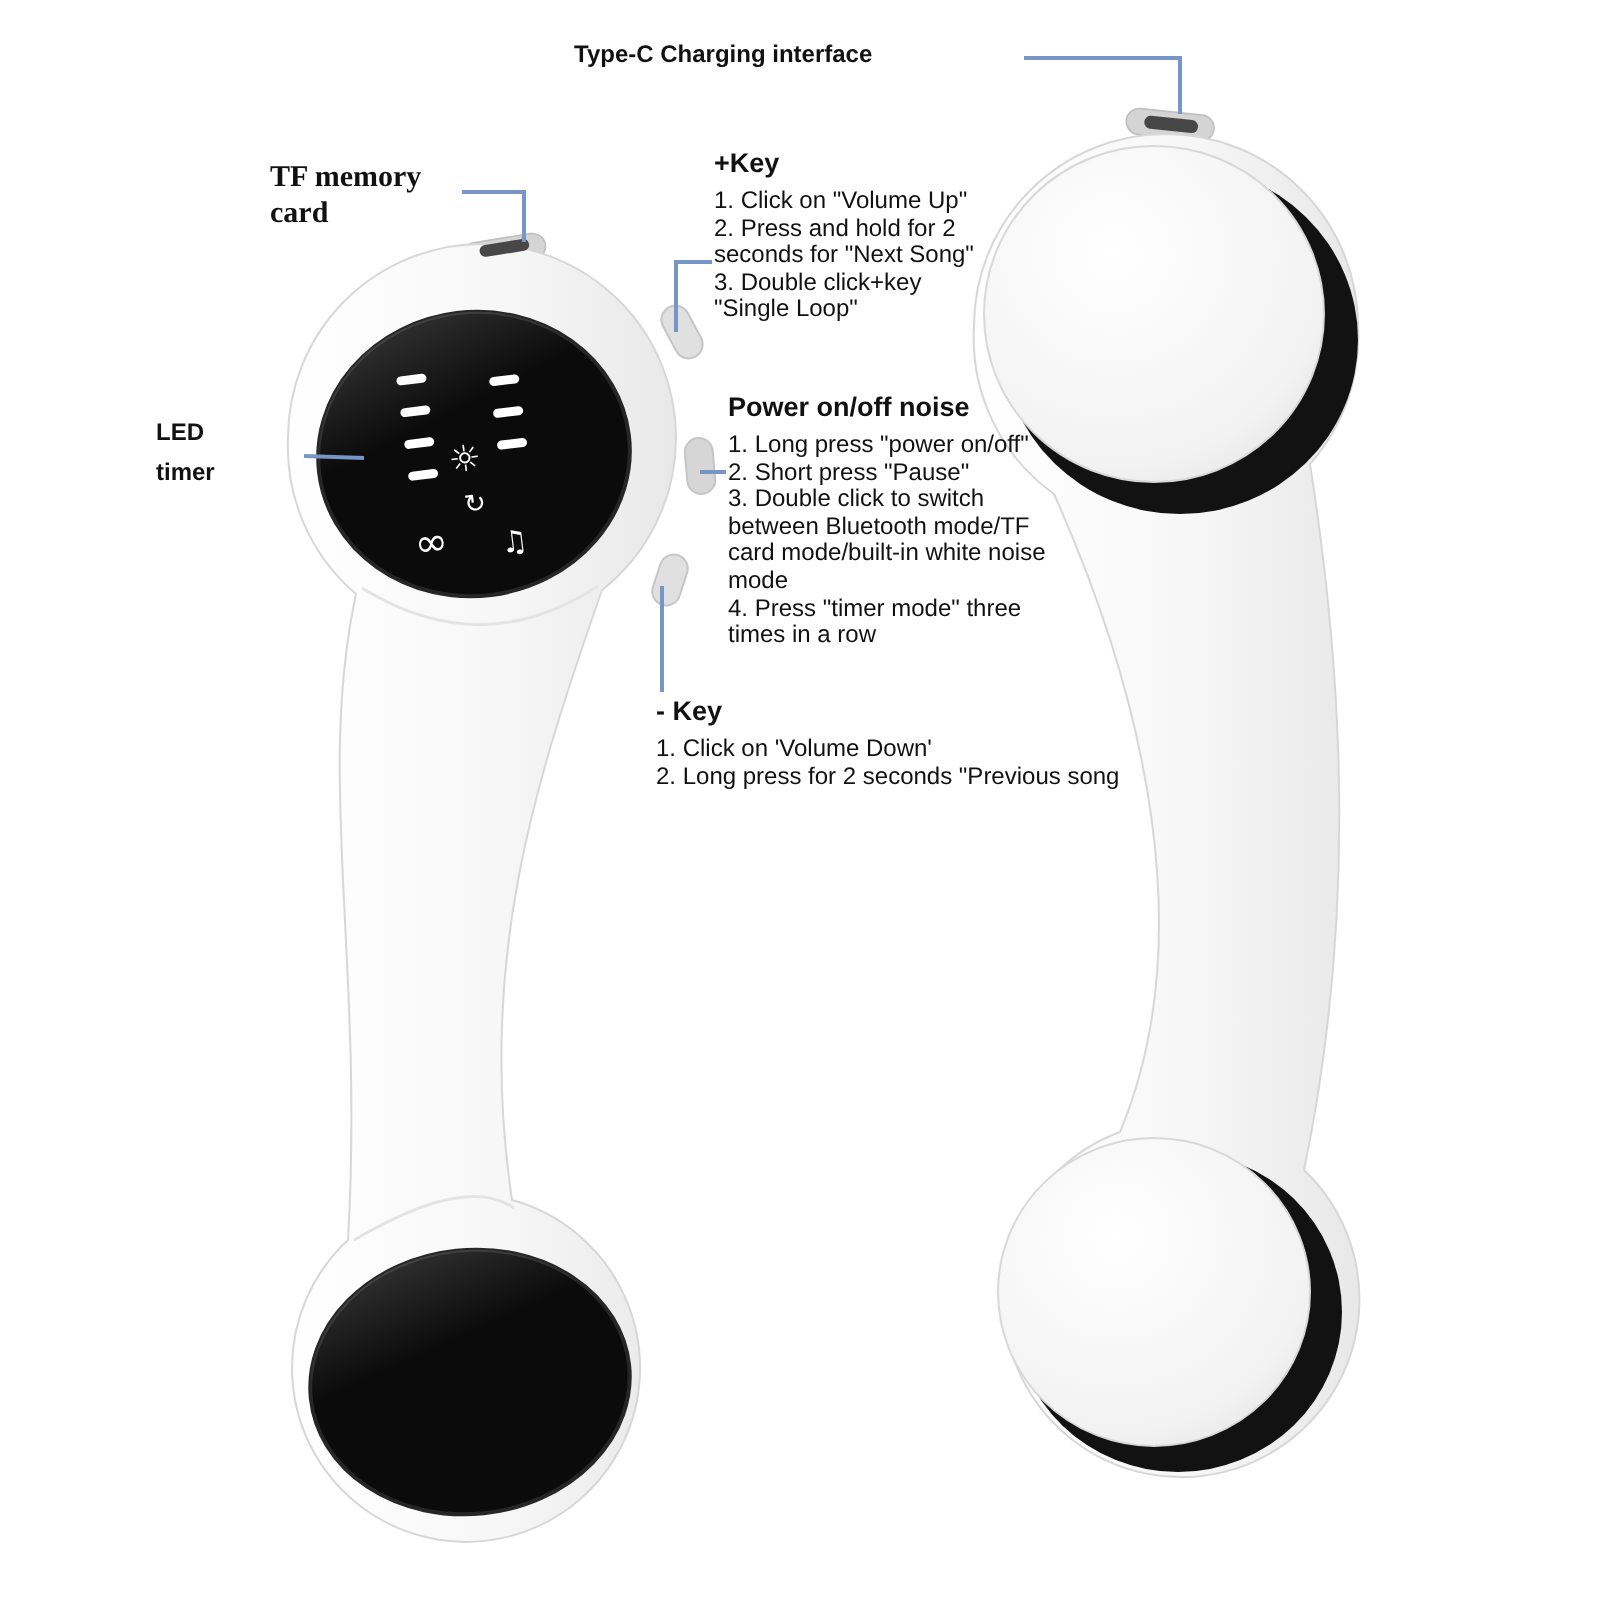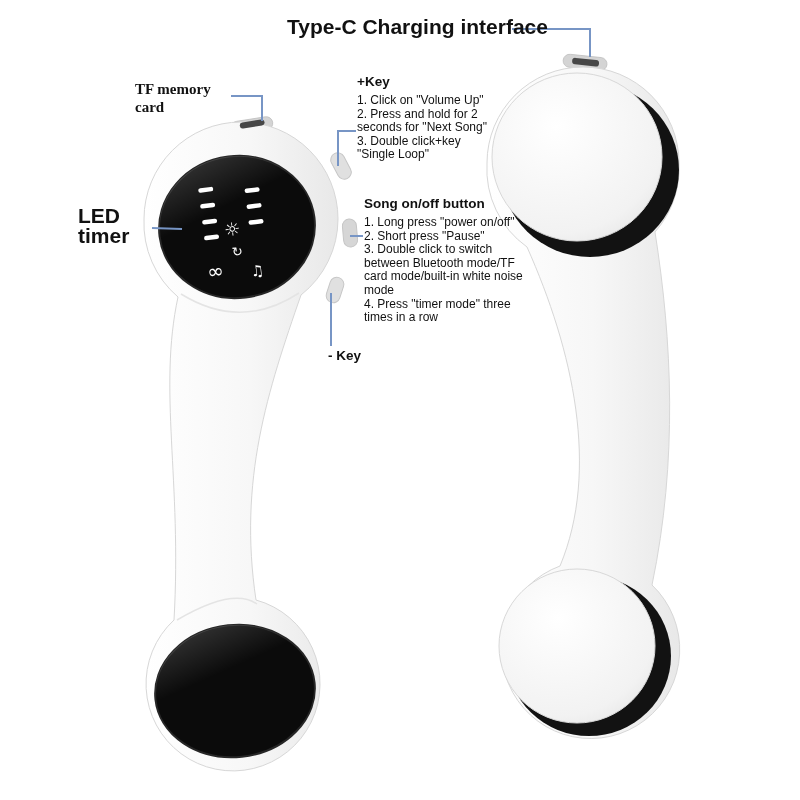--- a/index.html
+++ b/index.html
@@ -15,21 +15,21 @@
   .btn-dark { fill:#d6d6d6; }
   .bump { fill:#d4d4d4; stroke:#bfbfbf; stroke-width:0.8; }
   .slot { fill:#474747; }
   .screen { fill:var(--screen-black,#0b0b0b); stroke:#262626; stroke-width:2; }
   .ring { fill:#121212; }
   .disc { fill:url(#discGrad); stroke:#d8d8d8; stroke-width:1; }
   .seam { fill:none; stroke:#e4e4e4; stroke-width:1.5; }
   .callouts polyline { fill:none; stroke:var(--callout,#7795c5); stroke-width:2; }
   .ann { position:absolute; }
   .ann-title { font-weight:bold; font-size:13.5px; line-height:16px; white-space:pre-line; color:#111; }
-  .ann-title.lg { font-size:21px; line-height:20px; }
+  .ann-title.lg { font-size:12px; line-height:20px; }
   .ann-title.md { font-size:15px; line-height:18px; }
   .ann-body { font-size:12px; line-height:13.6px; margin-top:4px; white-space:pre-line; color:#111; }
   .led-glyph { fill:#ffffff; font-family:"DejaVu Sans", sans-serif; }
 </style>
 </head>
 <body>
 
 <div class="stage">
 
   <svg class="art" width="800" height="800" viewBox="0 0 800 800">
@@ -146,28 +146,30 @@
 3. Double click+key
 "Single Loop"</div>
   </div>
 
   <div class="ann" style="left:78px; top:206px;">
     <div class="ann-title lg">LED
 timer</div>
   </div>
 
   <div class="ann" style="left:364px; top:196px; width:182px;">
-    <div class="ann-title">Song on/off button</div>
+    <div class="ann-title">Power on/off noise</div>
     <div class="ann-body">1. Long press "power on/off"
 2. Short press "Pause"
 3. Double click to switch
 between Bluetooth mode/TF
 card mode/built-in white noise
 mode
 4. Press "timer mode" three
 times in a row</div>
   </div>
 
   <div class="ann" style="left:328px; top:348px; width:265px;">
     <div class="ann-title">- Key</div>
+    <div class="ann-body">1. Click on 'Volume Down'
+2. Long press for 2 seconds "Previous song</div>
   </div>
 
 </div>
 
 </body></html>

